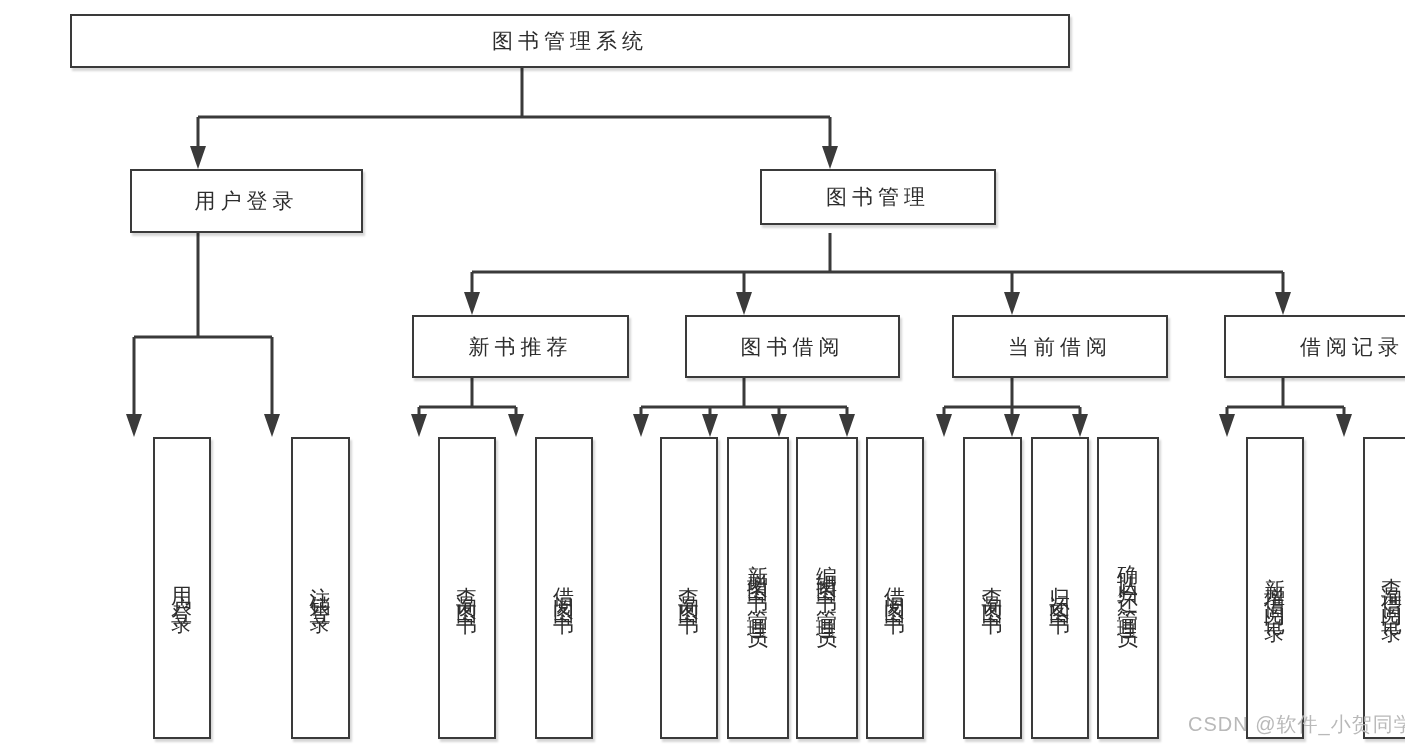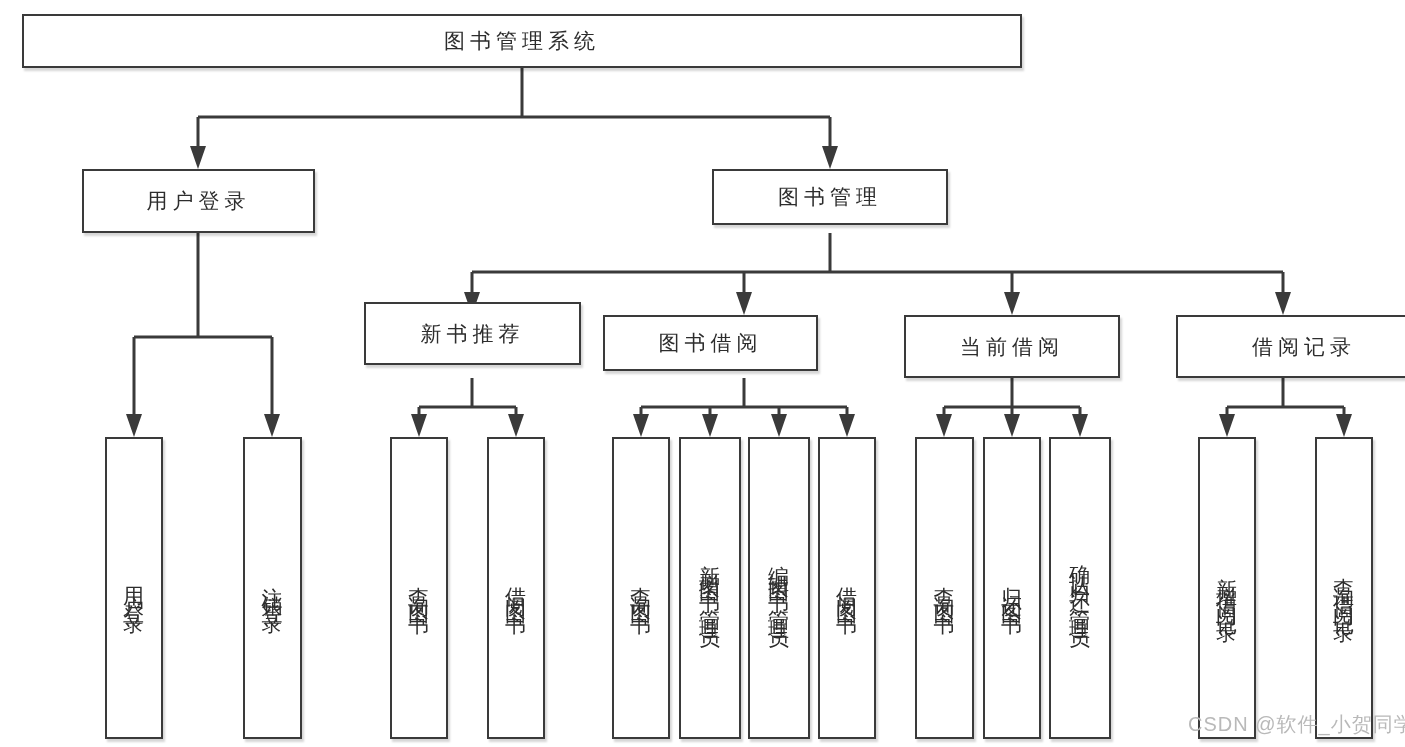--- a/index.html
+++ b/index.html
@@ -35,20 +35,21 @@
   .node {
     position: absolute;
     box-sizing: border-box;
     background: #ffffff;
     border: 2px solid #3a3a3a;
     box-shadow: 2px 3px 2px rgba(0,0,0,0.16);
     display: flex;
     align-items: center;
     justify-content: center;
     color: #2d2d2d;
+    margin-left: 48px;
   }
   .node.h {
     font-size: 21px;
     letter-spacing: 5px;
     white-space: nowrap;
   }
   .node.v {
     writing-mode: vertical-rl;
     text-orientation: mixed;
     font-size: 21px;
@@ -113,22 +114,22 @@
       <polygon points="1227,437 1219,414 1235,414"></polygon>
       <polygon points="1344,437 1336,414 1352,414"></polygon>
     </g>
   </svg>
 
   <div class="node h" style="left:22px; top:14px; width:1000px; height:54px;">图书管理系统</div>
 
   <div class="node h" style="left:82px; top:169px; width:233px; height:64px;">用户登录</div>
   <div class="node h" style="left:712px; top:169px; width:236px; height:56px;">图书管理</div>
 
-  <div class="node h" style="left:364px; top:302px; width:217px; height:63px;">新书推荐</div>
-  <div class="node h" style="left:603px; top:315px; width:215px; height:56px;font-family:Liberation Serif, serif;">图书借阅</div>
+  <div class="node h" style="left:364px; top:315px; width:217px; height:63px;">新书推荐</div>
+  <div class="node h" style="left:637px; top:315px; width:215px; height:63px;font-family:Liberation Serif, serif;">图书借阅</div>
   <div class="node h" style="left:904px; top:315px; width:216px; height:63px;text-align:center;">当前借阅</div>
   <div class="node h" style="left:1176px; top:315px; width:256px; height:63px;">借阅记录</div>
 
   <div class="node v" style="left:105px; top:437px; width:58px; height:302px;">用户登录</div>
   <div class="node v" style="left:243px; top:437px; width:59px; height:302px;">注销登录</div>
 
   <div class="node v" style="left:390px; top:437px; width:58px; height:302px;">查询图书</div>
   <div class="node v" style="left:487px; top:437px; width:58px; height:302px;">借阅图书</div>
 
   <div class="node v" style="left:612px; top:437px; width:58px; height:302px;">查询图书</div>

